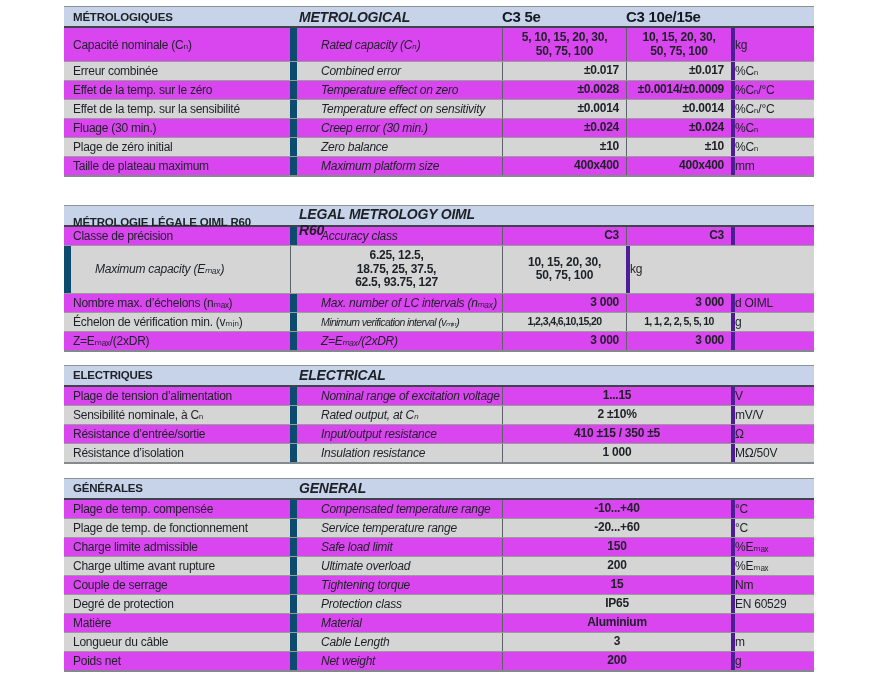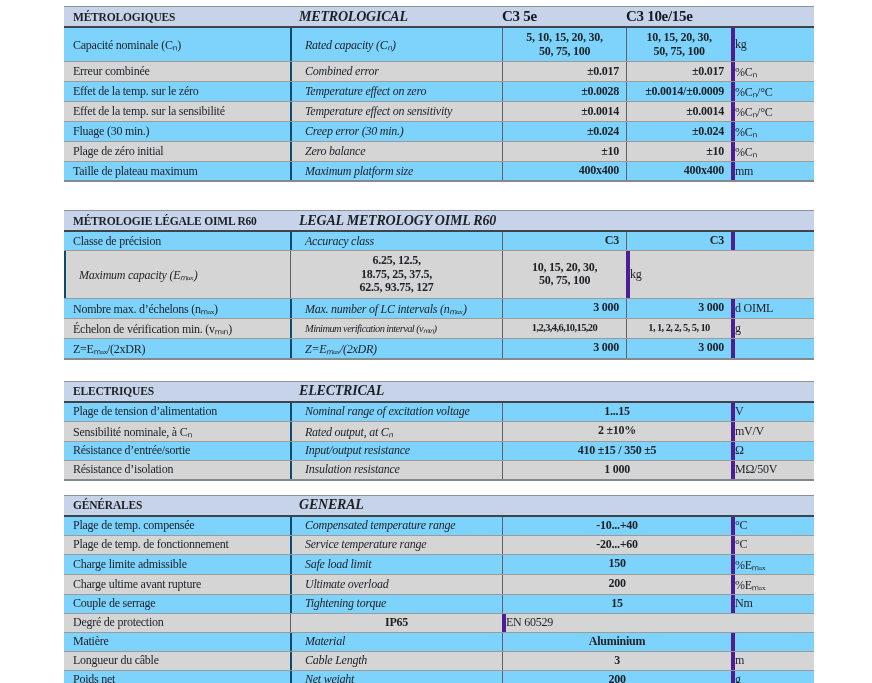--- a/index.html
+++ b/index.html
@@ -11,25 +11,24 @@
     color:#1d2126;
   }
   #spec-table{
     position:absolute;
     left:64px; top:6px;
     width:750px;
   }
   .section{
     border-top:1px solid #8d9298;
     border-bottom:2px solid #84898f;
-    background:#7dd3fc;
-    font-family:Liberation Serif, serif;
+    background:#d946ef;
   }
   .section + .section{ margin-top:28px; }
-  .section.gap-lg{ margin-top:21px; }
+  .section.gap-lg{ margin-top:13px; }
   .section.gap-sm{ margin-top:14px; }
 
   .sec-header{
     display:grid;
     background:#c7d3e9;
     border-bottom:2px solid #3f444b;
     height:19px;
     align-items:center;
   }
   .cols-5{ grid-template-columns:226px 212px 124px 105px 83px; }
@@ -59,22 +58,22 @@
   .row.shaded{ background:#d5d5d5; }
 
   .cell{
     display:flex;
     align-items:center;
     padding:1px 0;
   }
   .c-fr{ padding-left:9px; }
   .c-en{
     font-style:italic;
-    padding-left:13px;
-    border-left:2px solid #0c4a6e;
+    padding-left:24px;
+    border-left:7px solid #0c4a6e;
   }
   .c-v1,.c-v2,.c-val{
     font-weight:bold;
     border-left:1px solid #5d6268;
     justify-content:flex-end;
     padding-right:7px;
     white-space:pre-line;
     text-align:right;
     line-height:13.5px;
   }
@@ -256,20 +255,21 @@
         <div class="cell c-unit">%Eₘₐₓ</div>
       </div>
       <div class="row cols-4">
         <div class="cell c-fr">Couple de serrage</div>
         <div class="cell c-en">Tightening torque</div>
         <div class="cell c-val">15</div>
         <div class="cell c-unit">Nm</div>
       </div>
       <div class="row cols-4 shaded">
         <div class="cell c-fr">Degré de protection</div>
+        <div class="cell c-en">Protection class</div>
         <div class="cell c-val">IP65</div>
         <div class="cell c-unit">EN 60529</div>
       </div>
       <div class="row cols-4">
         <div class="cell c-fr">Matière</div>
         <div class="cell c-en">Material</div>
         <div class="cell c-val">Aluminium</div>
         <div class="cell c-unit"></div>
       </div>
       <div class="row cols-4 shaded">

